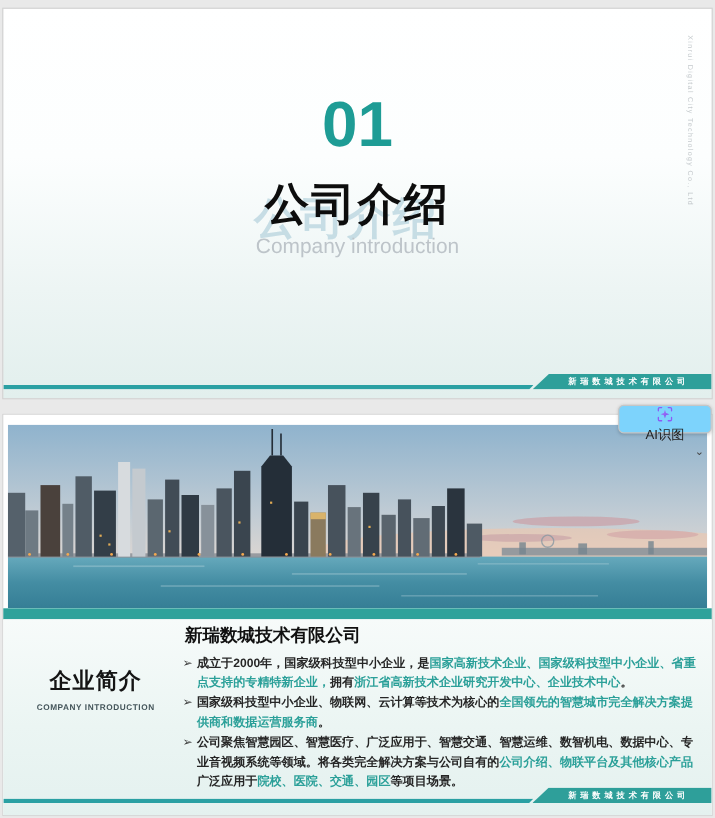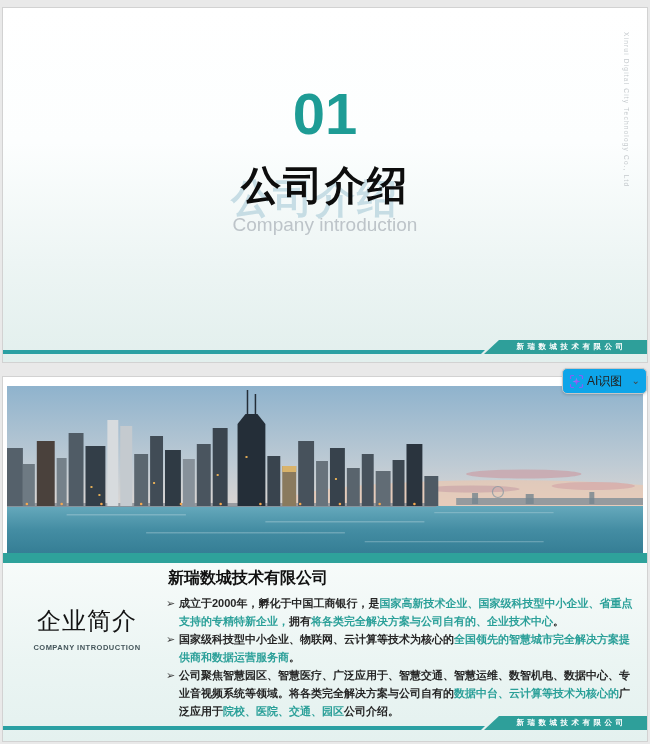--- a/index.html
+++ b/index.html
@@ -34,34 +34,34 @@
   .slide1 .footer-line { bottom:8px; } .slide1 .footer-flag { bottom:8px; }
   .slide2 .footer-line { bottom:11px; } .slide2 .footer-flag { bottom:11px; }
 
   
   .photo { position:absolute; top:9px; left:4px; right:4px; height:167px; overflow:hidden; }
   .photo svg { display:block; width:100%; height:100%; }
   .band { position:absolute; top:176px; left:0; right:0; height:10px; background:#2EA29B; }
   .content { position:absolute; top:186px; left:0; right:0; bottom:0;
     background:linear-gradient(180deg,#F7FBFA 0%,#EBF5F3 55%,#E4F1EF 100%); }
   .section-label { position:absolute; left:8px; top:42px; width:152px; text-align:center; }
-  .section-title { font-size:24px; font-weight:400; color:#141414; letter-spacing:1px; }
+  .section-title { font-size:20px; font-weight:700; color:#141414; letter-spacing:1px; }
   .section-sub { margin-top:6px; font-size:7.5px; font-weight:700; color:#44555A; letter-spacing:0.5px; }
   .textblock { position:absolute; left:163px; right:7px; top:5px; }
   .heading { font-size:16px; font-weight:800; color:#101010; margin:0 0 5px 2px; }
   .bullet-row { display:flex; font-size:11px; line-height:18px; font-weight:600; color:#262626; }
   .bullet-marker { flex:0 0 13px; color:#3A3A3A; }
   .bullet-text { flex:1; }
   .hl { color:#2BA099; }
 
   
   .ai-btn { position:absolute; left:562px; top:368px; width:85px; height:26px;
-    background:#0ea5e9; border:1px solid #C6C6C6; border-radius:5px;
+    background:#7dd3fc; border:1px solid #C6C6C6; border-radius:5px;
     box-shadow:0 1px 3px rgba(0,0,0,.16);
-    display:flex; align-items:center; padding:0 6px; gap:3px; cursor:pointer; }
+    display:flex; align-items:center; padding:0 6px; gap:3px; cursor:pointer;flex-direction:column; }
   .ai-label { font-size:12px; color:#222222; white-space:nowrap; }
   .ai-chevron { font-size:10px; color:#444444; margin-left:auto; line-height:10px; }
 </style>
 </head>
 <body>
 
 <div class="page">
 
   <div class="slide slide1">
     <div class="side-vertical">Xinrui Digital City Technology Co., Ltd</div>
@@ -170,29 +170,29 @@
     <div class="content">
       <div class="section-label">
         <div class="section-title">企业简介</div>
         <div class="section-sub">COMPANY INTRODUCTION</div>
       </div>
       <div class="textblock">
         <div class="heading">新瑞数城技术有限公司</div>
         <div>
             <div class="bullet-row">
               <span class="bullet-marker">➢</span>
-              <span class="bullet-text"><span>成立于2000年，孵化于中国工商银行，是</span><span class="hl">国家高新技术企业、国家级科技型中小企业、省重点支持的专精特新企业，</span><span>拥有</span><span class="hl">将各类完全解决方案与公司自有的、企业技术中心</span><span>。</span></span>
+              <span class="bullet-text"><span>成立于2000年，国家级科技型中小企业，是</span><span class="hl">国家高新技术企业、国家级科技型中小企业、省重点支持的专精特新企业，</span><span>拥有</span><span class="hl">浙江省高新技术企业研究开发中心、企业技术中心</span><span>。</span></span>
             </div>
             <div class="bullet-row">
               <span class="bullet-marker">➢</span>
               <span class="bullet-text"><span>国家级科技型中小企业、物联网、云计算等技术为核心的</span><span class="hl">全国领先的智慧城市完全解决方案提供商和数据运营服务商</span><span>。</span></span>
             </div>
             <div class="bullet-row">
               <span class="bullet-marker">➢</span>
-              <span class="bullet-text"><span>公司聚焦智慧园区、智慧医疗、广泛应用于、智慧交通、智慧运维、数智机电、数据中心、专业音视频系统等领域。将各类完全解决方案与公司自有的</span><span class="hl">数据中台、云计算等技术为核心的</span><span>广泛应用于</span><span class="hl">院校、医院、交通、园区</span><span>公司介绍。</span></span>
+              <span class="bullet-text"><span>公司聚焦智慧园区、智慧医疗、广泛应用于、智慧交通、智慧运维、数智机电、数据中心、专业音视频系统等领域。将各类完全解决方案与公司自有的</span><span class="hl">公司介绍、物联平台及其他核心产品</span><span>广泛应用于</span><span class="hl">院校、医院、交通、园区</span><span>等项目场景。</span></span>
             </div>
           </div>
       </div>
     </div>
 
     <div class="footer-line"></div>
     <div class="footer-flag">
       <span>新瑞数城技术有限公司</span>
     </div>
   </div>

